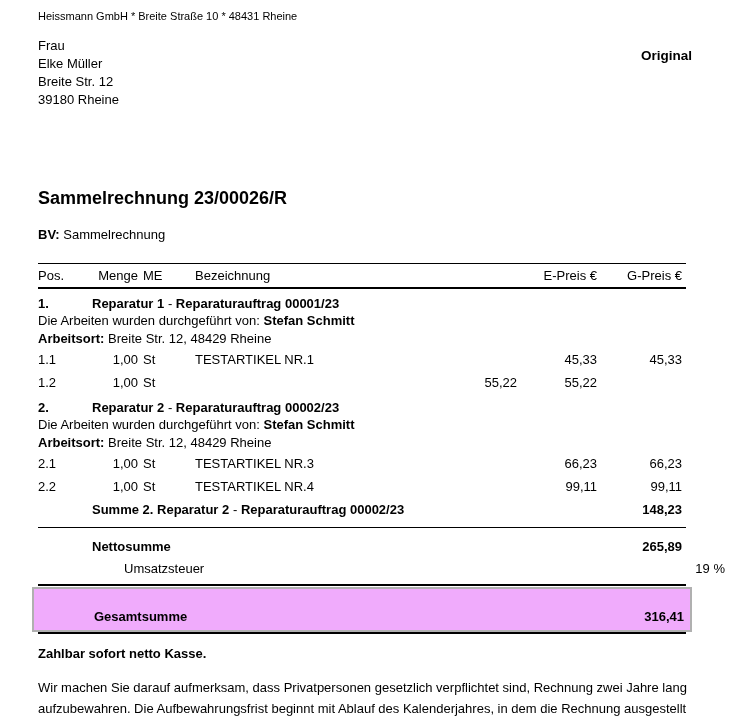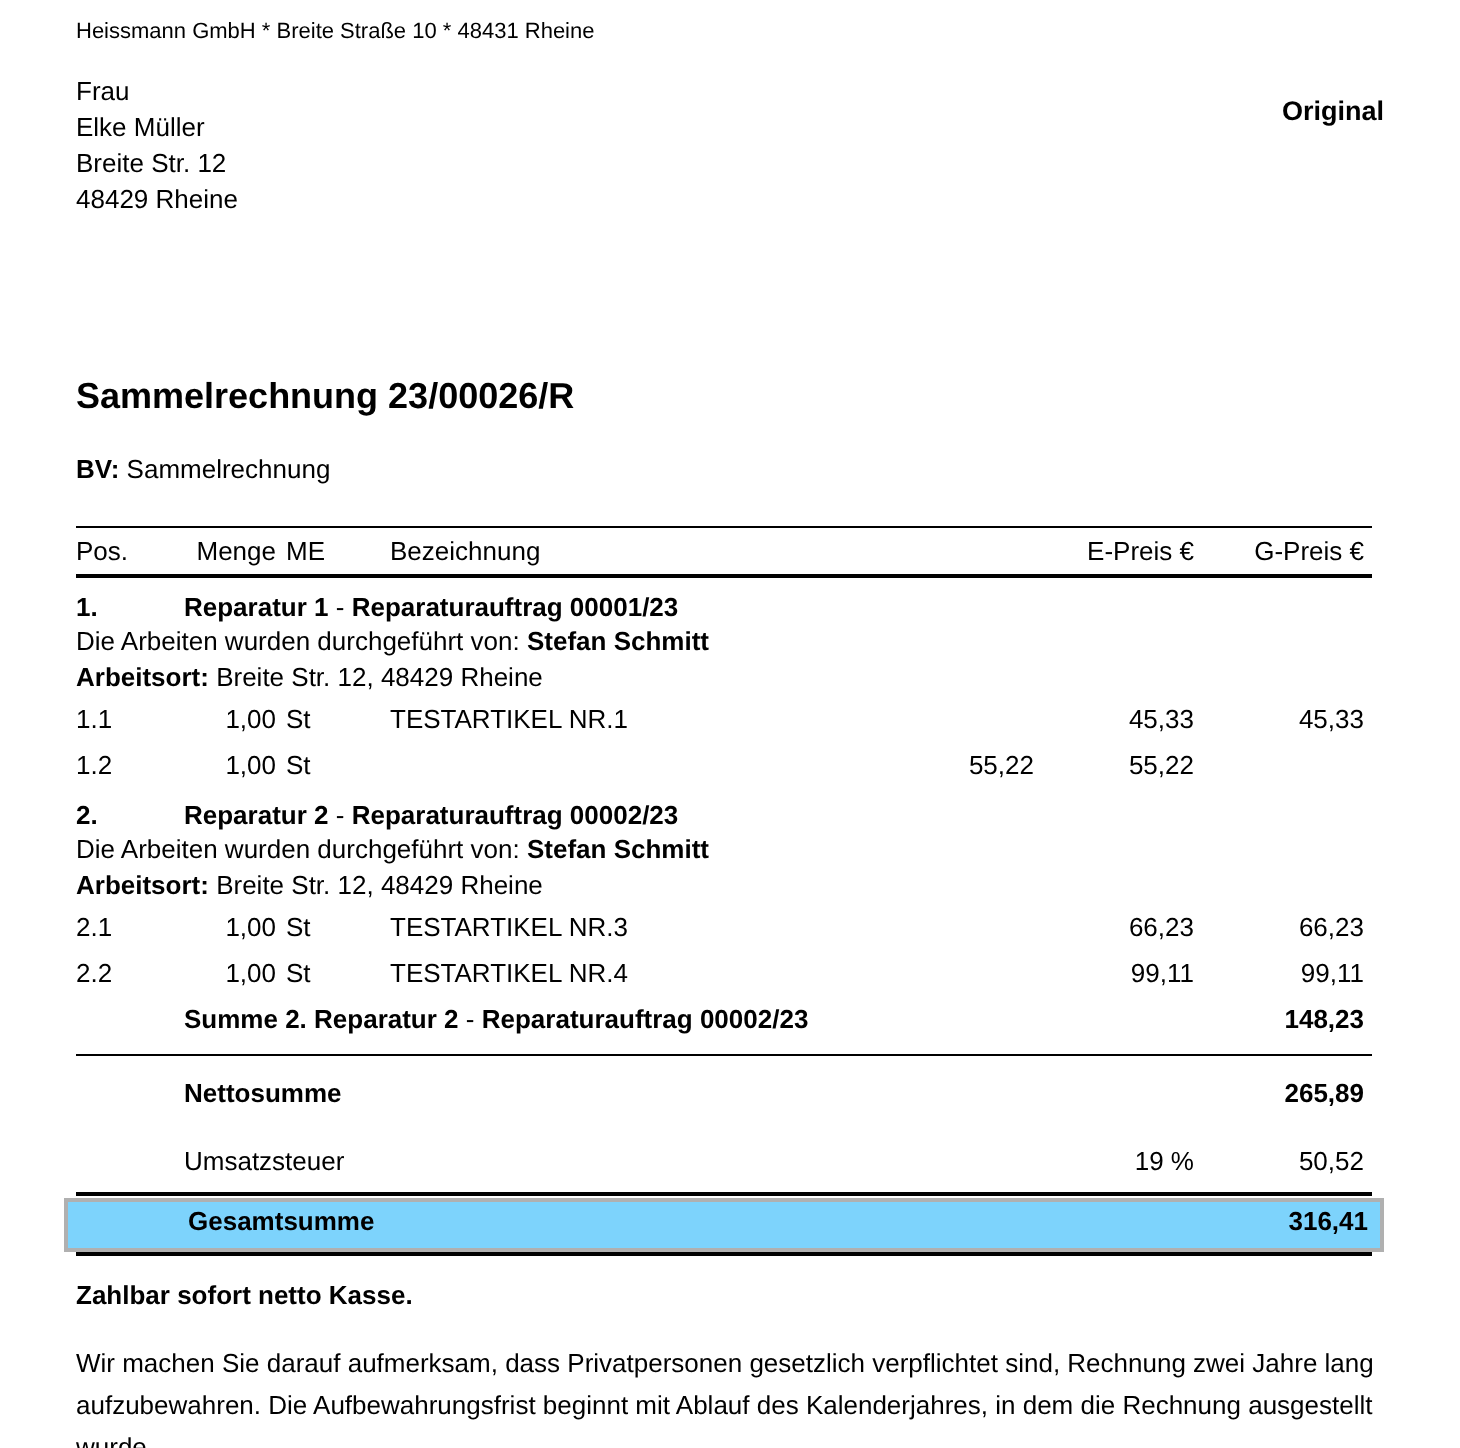--- a/index.html
+++ b/index.html
@@ -60,45 +60,45 @@
   .desc-line { line-height:17.5px; }
   .item-row  { line-height:21px; padding-top:2px; }
   .sum-row   { font-weight:bold; line-height:20px; padding-top:3px; padding-bottom:3px; }
 
   .rule { border-top:1px solid #000; margin-top:4px; }
   .rule-dbl { height:2px; border-top:1px solid #000; border-bottom:1px solid #000; }
 
   .totals { margin-top:8px; }
   .total-row { line-height:21px; }
   .total-net { font-weight:bold; }
-  .total-vat { margin-top:13px; margin-bottom:5px; }
+  .total-vat { margin-top:1px; margin-bottom:5px;gap:32px; }
 
   .grand-box {
     border:2px solid #b0b0b0;
     margin:1px -6px 0 -6px;
-    padding:0 6px 3px 6px;
-    background:#7dd3fc;
+    padding:18px 6px 3px 6px;
+    background:#f0abfc;
   }
   .grand-row { font-weight:bold; line-height:20px; }
 
   .payment-terms { margin-top:12px; font-weight:bold; }
   .notice { margin-top:16px; line-height:21px; width:660px; }
 </style>
 </head>
 <body>
 
 <div class="page">
 
   <div class="sender-line">Heissmann GmbH * Breite Straße 10 * 48431 Rheine</div>
 
   <div class="recipient">
     <div>Frau</div>
     <div>Elke Müller</div>
     <div>Breite Str. 12</div>
-    <div>48429 Rheine</div>
+    <div>39180 Rheine</div>
   </div>
 
   <div class="copy-label">Original</div>
 
 
   <div class="main">
 
     <h1 class="doc-title">Sammelrechnung 23/00026/R</h1>
 
     <div class="bv-line">

